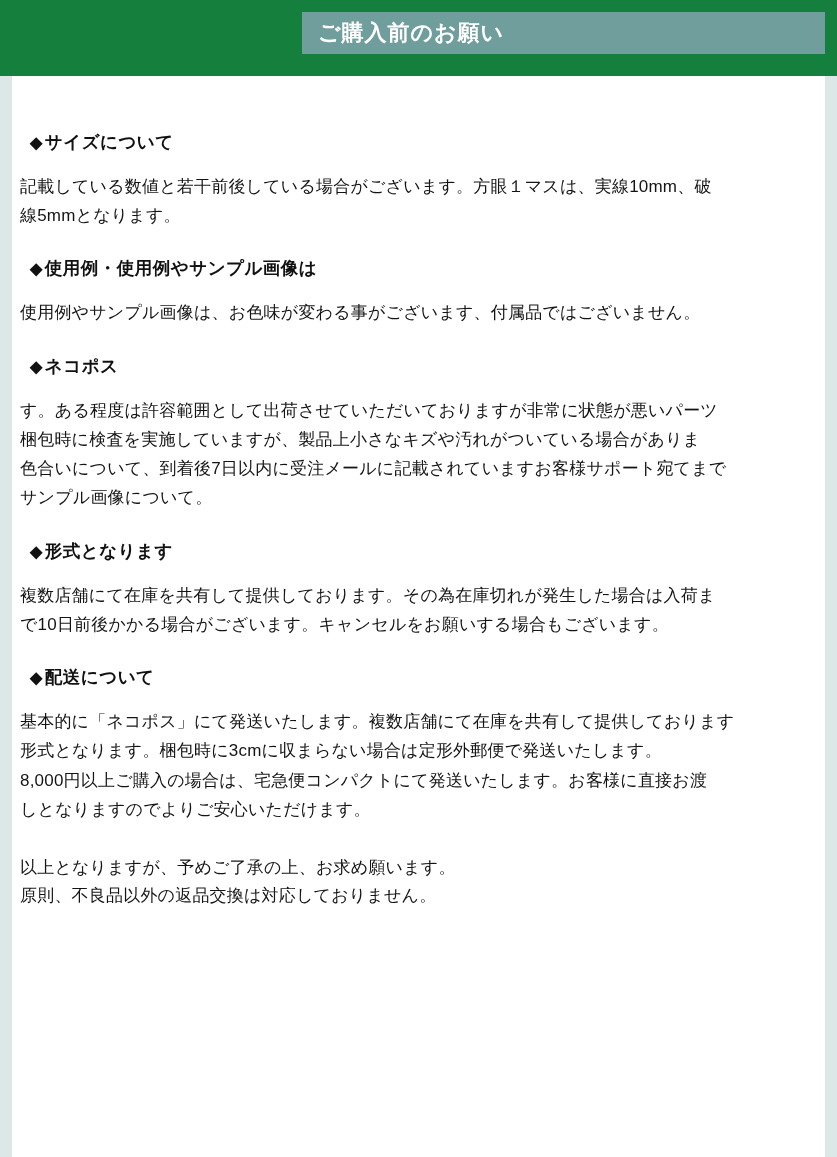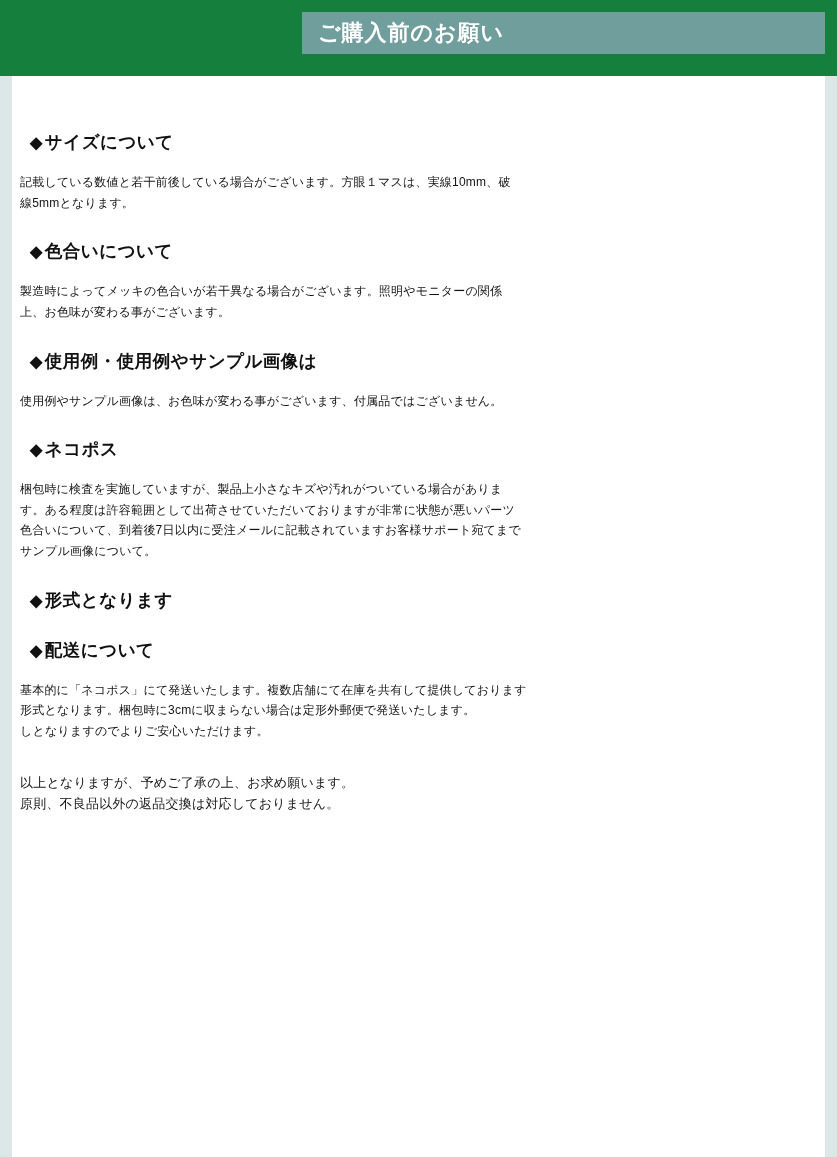--- a/index.html
+++ b/index.html
@@ -76,30 +76,30 @@
     font-weight: bold;
     color: #111111;
     margin: 26px 0 0 12px;
     letter-spacing: 0.5px;
   }
   .sec-head .dia {
     font-size: 16px;
     margin-right: 2px;
   }
   .sec-body {
-    font-size: 12px;
+    font-size: 17px;
     line-height: 1.72;
     color: #141414;
     margin: 18px 0 0 2px;
     letter-spacing: 0.2px;
   }
   .sec-body .ln { display: block; }
 
   .closing {
-    font-size: 13px;
+    font-size: 17px;
     line-height: 1.62;
     color: #141414;
     margin: 30px 0 0 2px;
     letter-spacing: 0.2px;
   }
   .closing .ln { display: block; }
 
   
   #sec-size .sec-head { margin-top: 22px; }
 </style>
@@ -122,64 +122,60 @@
     <div class="section" id="sec-size">
       <div class="sec-head">
         <span class="dia">◆</span><span>サイズについて</span>
       </div>
       <div class="sec-body">
         <span class="ln">記載している数値と若干前後している場合がございます。方眼１マスは、実線10mm、破</span>
         <span class="ln">線5mmとなります。</span>
       </div>
     </div>
 
-    <div class="section">
-      <div class="sec-head">
-        <span class="dia">◆</span><span>色合いについて</span>
-      </div>
-      <div class="sec-body">
-        <span class="ln">製造時によってメッキの色合いが若干異なる場合がございます。照明やモニターの関係</span>
-        <span class="ln">上、お色味が変わる事がございます。</span>
-      </div>
-    </div>
 
     <div class="section">
       <div class="sec-head">
         <span class="dia">◆</span><span>使用例・使用例やサンプル画像は</span>
       </div>
       <div class="sec-body">
         <span class="ln">使用例やサンプル画像は、お色味が変わる事がございます、付属品ではございません。</span>
       </div>
     </div>
 
     <div class="section">
       <div class="sec-head">
         <span class="dia">◆</span><span>ネコポス</span>
       </div>
       <div class="sec-body">
+        <span class="ln">す。ある程度は許容範囲として出荷させていただいておりますが非常に状態が悪いパーツ</span>
         <span class="ln">梱包時に検査を実施していますが、製品上小さなキズや汚れがついている場合がありま</span>
-        <span class="ln">す。ある程度は許容範囲として出荷させていただいておりますが非常に状態が悪いパーツ</span>
         <span class="ln">色合いについて、到着後7日以内に受注メールに記載されていますお客様サポート宛てまで</span>
         <span class="ln">サンプル画像について。</span>
       </div>
     </div>
 
     <div class="section">
       <div class="sec-head">
         <span class="dia">◆</span><span>形式となります</span>
+      </div>
+      <div class="sec-body">
+        <span class="ln">複数店舗にて在庫を共有して提供しております。その為在庫切れが発生した場合は入荷ま</span>
+        <span class="ln">で10日前後かかる場合がございます。キャンセルをお願いする場合もございます。</span>
       </div>
     </div>
 
     <div class="section">
       <div class="sec-head">
         <span class="dia">◆</span><span>配送について</span>
       </div>
       <div class="sec-body">
         <span class="ln">基本的に「ネコポス」にて発送いたします。複数店舗にて在庫を共有して提供しております</span>
         <span class="ln">形式となります。梱包時に3cmに収まらない場合は定形外郵便で発送いたします。</span>
+        <span class="ln">8,000円以上ご購入の場合は、宅急便コンパクトにて発送いたします。お客様に直接お渡</span>
         <span class="ln">しとなりますのでよりご安心いただけます。</span>
       </div>
     </div>
 
     <div class="closing">
       <span class="ln">以上となりますが、予めご了承の上、お求め願います。</span>
       <span class="ln">原則、不良品以外の返品交換は対応しておりません。</span>
     </div>
 
   </div>

